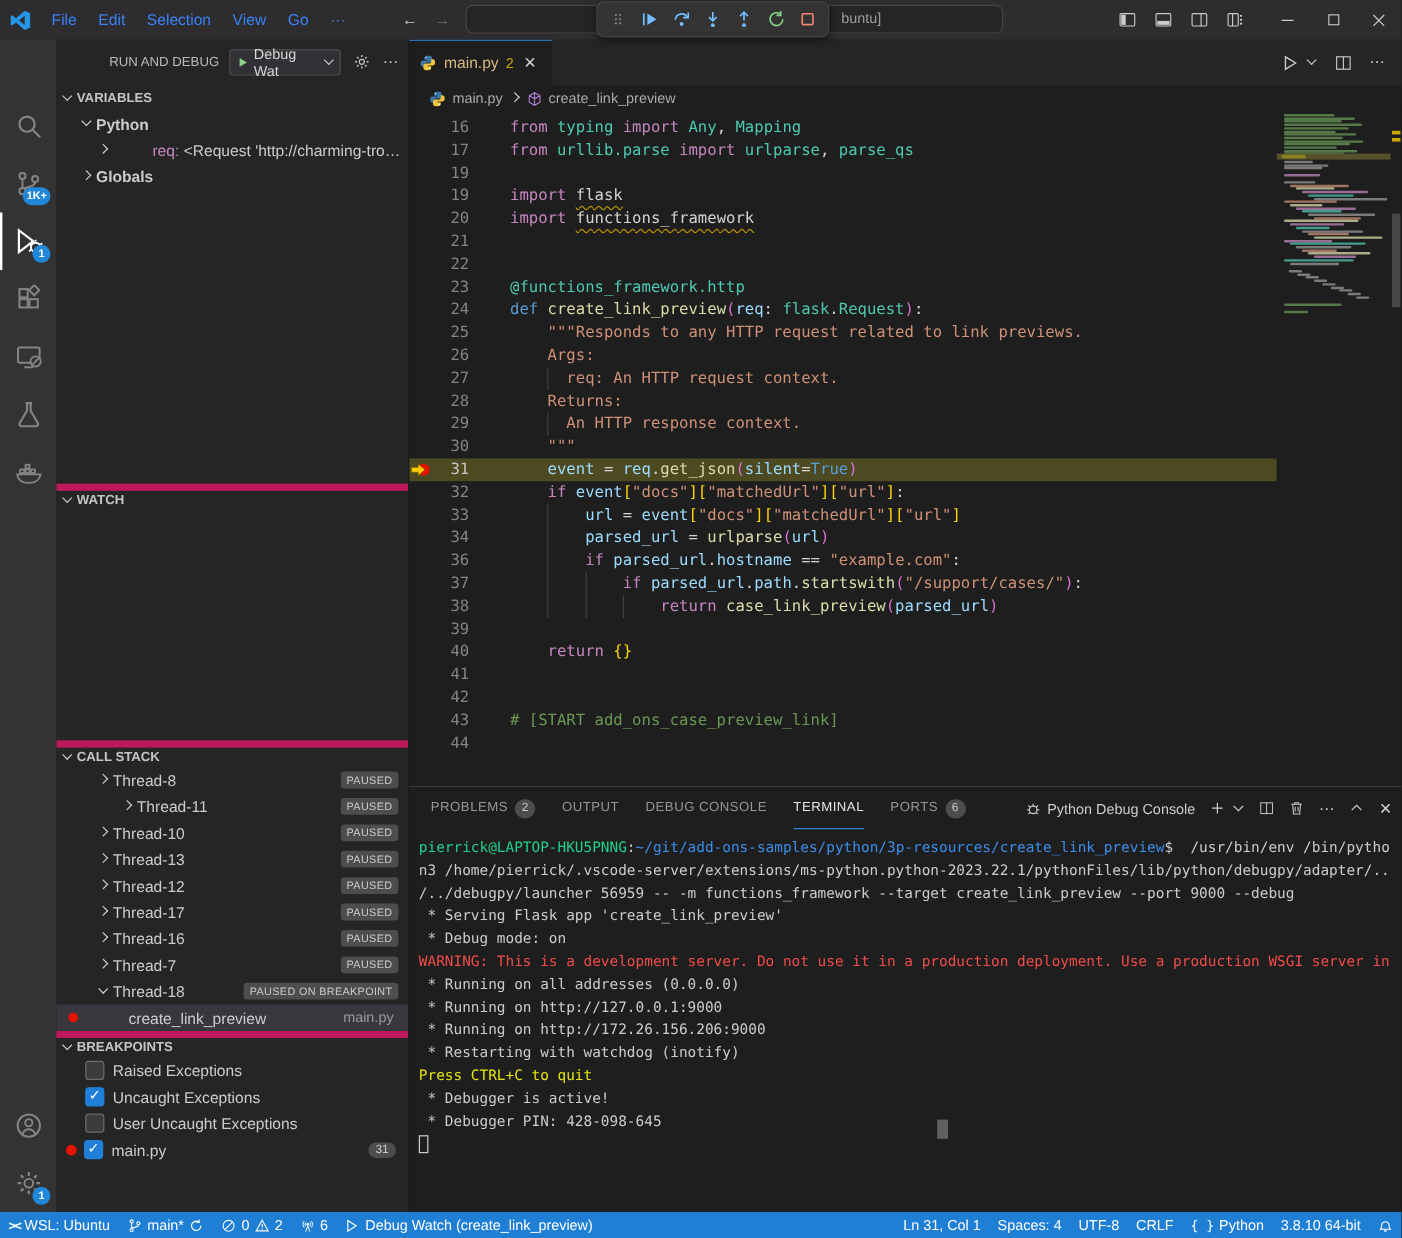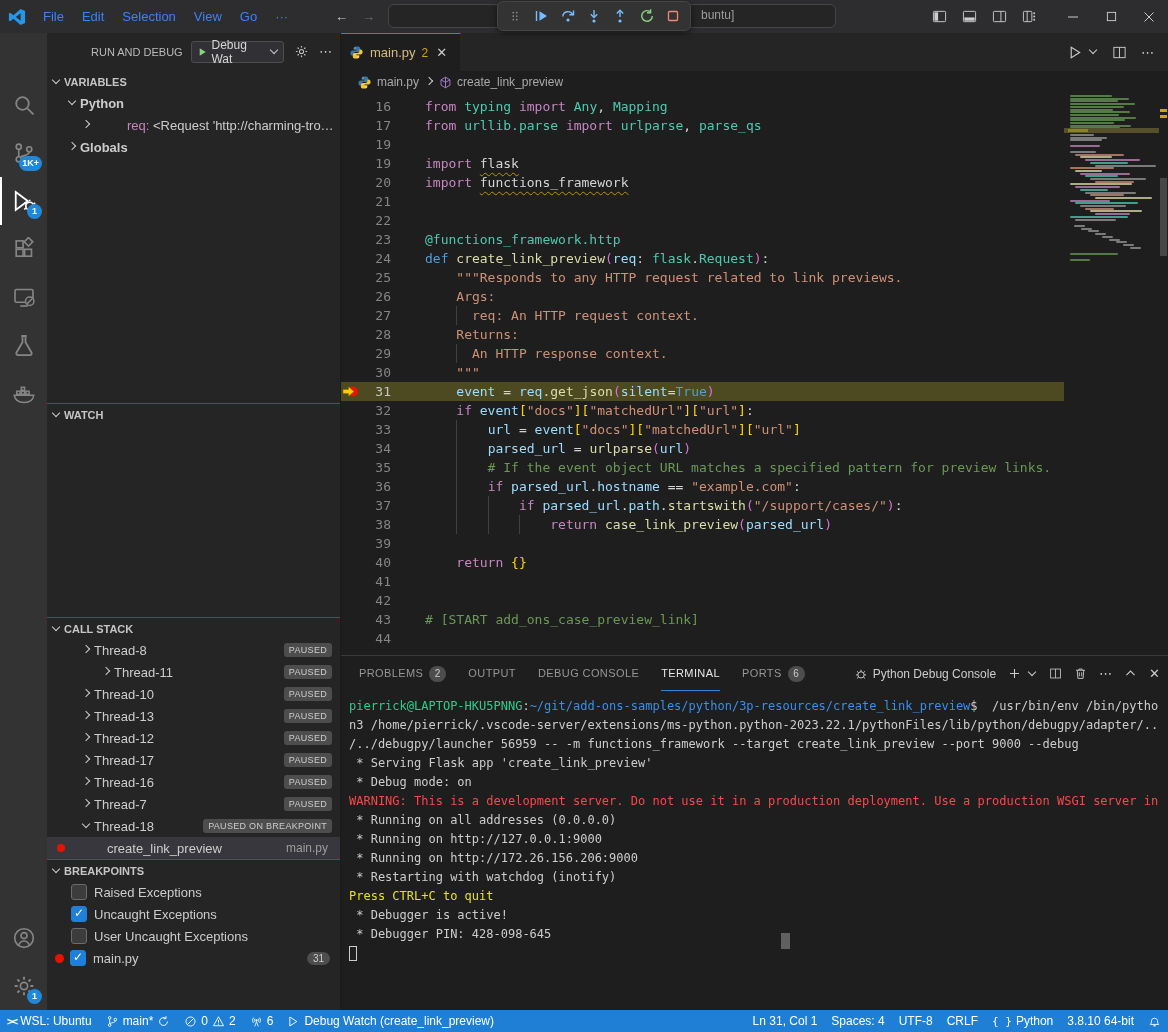--- a/index.html
+++ b/index.html
@@ -40,21 +40,21 @@
 
   
   .sidebar { width:294px; background:#252526; display:flex; flex-direction:column; border-right:1px solid #1b1b1c; }
   .sb-header { height:37px; display:flex; align-items:center; padding:0 8px 0 20px; }
   .sb-title { font-size:11px; color:#bbbbbb; margin-right:8px; white-space:nowrap;padding-left:24px; }
   .debug-config { display:flex; align-items:center; gap:4px; background:#313135; border:1px solid #4d4d4f;
     border-radius:3px; height:22px; padding:0 5px; color:#d6d6d6; font-size:12px; }
   .sb-header .icon-btn { margin-left:10px; color:#c5c5c5; }
   .section-head { height:22px; display:flex; align-items:center; gap:3px; font-size:11px; font-weight:bold;
     color:#c5c5c5; padding-left:4px; border-top:1px solid #30303100; }
-  .section-head.bordered { border-top:1px solid #be185d; }
+  .section-head.bordered { border-top:6px solid #be185d; }
   .tree-row { height:22px; display:flex; align-items:center; font-size:13px; color:#cccccc; position:relative; }
   .tree-row .chev { margin-right:3px; }
   .badge-paused { margin-left:auto; margin-right:8px; background:#4d4d4d; color:#cccccc; font-size:9px;
     padding:2px 5px; border-radius:3px; letter-spacing:.3px; white-space:nowrap; }
   .frame-row { background:#37373d; }
   .frame-file { margin-left:auto; margin-right:12px; color:#9d9d9d; font-size:12px; }
   .red-dot { width:9px; height:9px; background:#e51400; border-radius:50%; display:inline-block; }
   .checkbox { width:16px; height:16px; border-radius:3px; background:#3c3c3c; border:1px solid #6b6b6b; margin-right:7px; position:relative; }
   .checkbox.checked { background:#2080d8; border-color:#2080d8; }
   .checkbox.checked:after { content:"✓"; position:absolute; left:2px; top:-1px; color:#fff; font-size:12px; font-weight:bold; }
@@ -523,21 +523,20 @@
             <div class="code-line"><div class="gutter"><div class="bp-cell"></div><div class="lnum">28</div></div><div class="ltext"><span class="s">    Returns:</span></div></div>
             <div class="code-line"><div class="gutter"><div class="bp-cell"></div><div class="lnum">29</div></div><div class="ltext"><span class="guide" style="left: calc(4ch + 17px);"></span><span class="s">      An HTTP response context.</span></div></div>
             <div class="code-line"><div class="gutter"><div class="bp-cell"></div><div class="lnum">30</div></div><div class="ltext"><span class="s">    """</span></div></div>
             <div class="code-line hl"><div class="gutter"><div class="bp-cell"><svg width="20" height="19" viewBox="0 0 20 19">
                     <circle cx="12" cy="9.5" r="5" fill="#E51400"></circle>
                     <path d="M2 7.5h5.5V4.8L13 9.5l-5.5 4.7v-2.7H2z" fill="#FFCC00" stroke="#7a6a00" stroke-width=".5"></path>
                   </svg></div><div class="lnum">31</div></div><div class="ltext"><span class="w">    </span><span class="v">event</span><span class="w"> = </span><span class="v">req</span><span class="w">.</span><span class="f">get_json</span><span class="p">(</span><span class="v">silent</span><span class="w">=</span><span class="d">True</span><span class="p">)</span></div></div>
             <div class="code-line"><div class="gutter"><div class="bp-cell"></div><div class="lnum">32</div></div><div class="ltext"><span class="w">    </span><span class="k">if</span><span class="w"> </span><span class="v">event</span><span class="b">[</span><span class="s">"docs"</span><span class="b">][</span><span class="s">"matchedUrl"</span><span class="b">][</span><span class="s">"url"</span><span class="b">]</span><span class="w">:</span></div></div>
             <div class="code-line"><div class="gutter"><div class="bp-cell"></div><div class="lnum">33</div></div><div class="ltext"><span class="guide" style="left: calc(4ch + 17px);"></span><span class="w">        </span><span class="v">url</span><span class="w"> = </span><span class="v">event</span><span class="b">[</span><span class="s">"docs"</span><span class="b">][</span><span class="s">"matchedUrl"</span><span class="b">][</span><span class="s">"url"</span><span class="b">]</span></div></div>
             <div class="code-line"><div class="gutter"><div class="bp-cell"></div><div class="lnum">34</div></div><div class="ltext"><span class="guide" style="left: calc(4ch + 17px);"></span><span class="w">        </span><span class="v">parsed_url</span><span class="w"> = </span><span class="f">urlparse</span><span class="p">(</span><span class="v">url</span><span class="p">)</span></div></div>
-            <div class="code-line"><div class="gutter"><div class="bp-cell"></div><div class="lnum">35</div></div><div class="ltext"><span class="guide" style="left: calc(4ch + 17px);"></span><span class="c">        # If the event object URL matches a specified pattern for preview links.</span></div></div>
             <div class="code-line"><div class="gutter"><div class="bp-cell"></div><div class="lnum">36</div></div><div class="ltext"><span class="guide" style="left: calc(4ch + 17px);"></span><span class="w">        </span><span class="k">if</span><span class="w"> </span><span class="v">parsed_url</span><span class="w">.</span><span class="v">hostname</span><span class="w"> == </span><span class="s">"example.com"</span><span class="w">:</span></div></div>
             <div class="code-line"><div class="gutter"><div class="bp-cell"></div><div class="lnum">37</div></div><div class="ltext"><span class="guide" style="left: calc(4ch + 17px);"></span><span class="guide" style="left: calc(8ch + 17px);"></span><span class="w">            </span><span class="k">if</span><span class="w"> </span><span class="v">parsed_url</span><span class="w">.</span><span class="v">path</span><span class="w">.</span><span class="f">startswith</span><span class="p">(</span><span class="s">"/support/cases/"</span><span class="p">)</span><span class="w">:</span></div></div>
             <div class="code-line"><div class="gutter"><div class="bp-cell"></div><div class="lnum">38</div></div><div class="ltext"><span class="guide" style="left: calc(4ch + 17px);"></span><span class="guide" style="left: calc(8ch + 17px);"></span><span class="guide" style="left: calc(12ch + 17px);"></span><span class="w">                </span><span class="k">return</span><span class="w"> </span><span class="f">case_link_preview</span><span class="p">(</span><span class="v">parsed_url</span><span class="p">)</span></div></div>
             <div class="code-line"><div class="gutter"><div class="bp-cell"></div><div class="lnum">39</div></div><div class="ltext"></div></div>
             <div class="code-line"><div class="gutter"><div class="bp-cell"></div><div class="lnum">40</div></div><div class="ltext"><span class="w">    </span><span class="k">return</span><span class="w"> </span><span class="b">{}</span></div></div>
             <div class="code-line"><div class="gutter"><div class="bp-cell"></div><div class="lnum">41</div></div><div class="ltext"></div></div>
             <div class="code-line"><div class="gutter"><div class="bp-cell"></div><div class="lnum">42</div></div><div class="ltext"></div></div>
             <div class="code-line"><div class="gutter"><div class="bp-cell"></div><div class="lnum">43</div></div><div class="ltext"><span class="c"># [START add_ons_case_preview_link]</span></div></div>
             <div class="code-line"><div class="gutter"><div class="bp-cell"></div><div class="lnum">44</div></div><div class="ltext"></div></div>
           </div>

